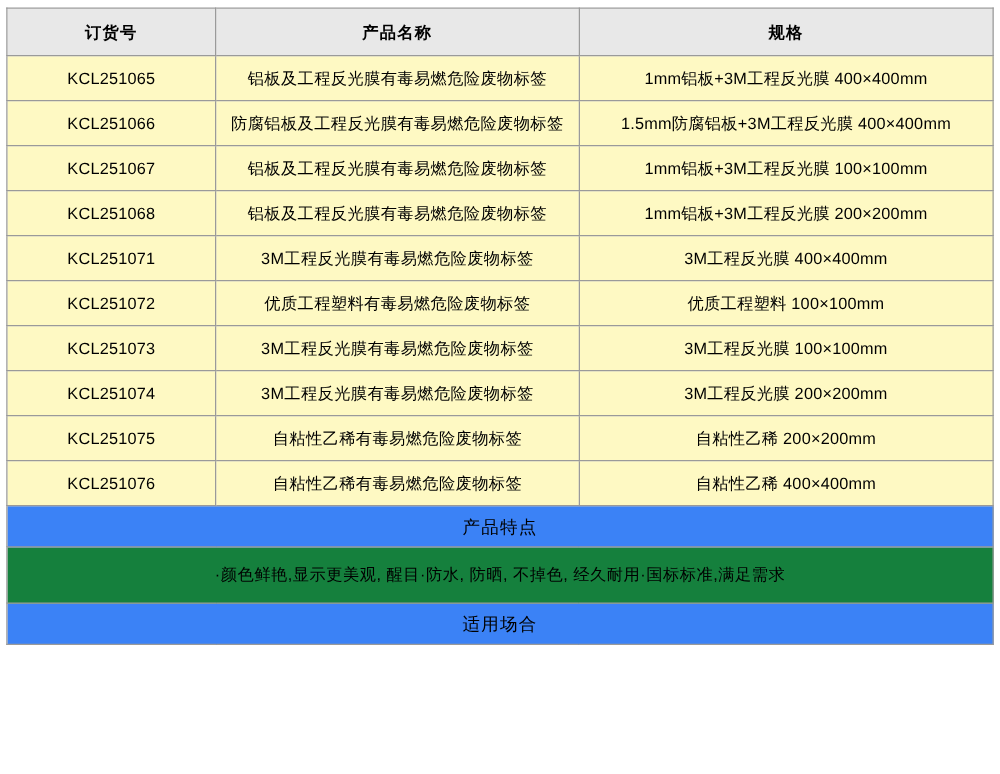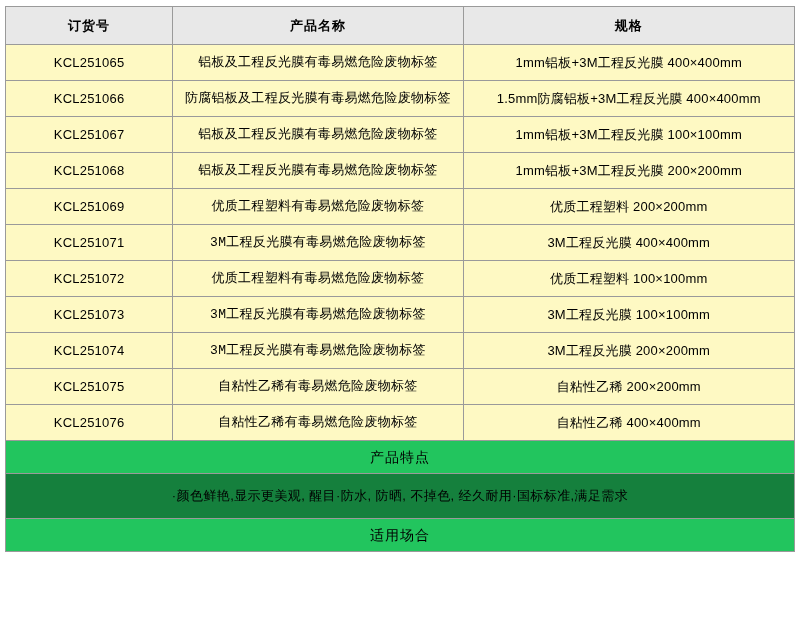--- a/index.html
+++ b/index.html
@@ -49,28 +49,27 @@
     height: 35px;
     background: #fef9c3;
   }
   td.code {
     font-size: 12.5px;
     letter-spacing: 0.2px;
   }
   td.name {
     font-size: 13px;
     letter-spacing: 0.3px;
-    font-family: Liberation Mono, monospace;
   }
   td.spec {
     font-size: 12.5px;
     letter-spacing: 0.2px;
   }
   tr.section-head td {
-    background: #22c55e;
+    background: #3b82f6;
     height: 32px;
     font-size: 14px;
     font-weight: normal;
     letter-spacing: 1px;
   }
   tr.section-body td {
     height: 44px;
     font-size: 13px;
     background: #15803d;
     letter-spacing: 0.4px;
@@ -108,25 +107,20 @@
         <td class="code">KCL251067</td>
         <td class="name">铝板及工程反光膜有毒易燃危险废物标签</td>
         <td class="spec">1mm铝板+3M工程反光膜  100×100mm</td>
       </tr>
       <tr>
         <td class="code">KCL251068</td>
         <td class="name">铝板及工程反光膜有毒易燃危险废物标签</td>
         <td class="spec">1mm铝板+3M工程反光膜  200×200mm</td>
       </tr>
       <tr>
-        <td class="code">KCL251069</td>
-        <td class="name">优质工程塑料有毒易燃危险废物标签</td>
-        <td class="spec">优质工程塑料  200×200mm</td>
-      </tr>
-      <tr>
         <td class="code">KCL251071</td>
         <td class="name">3M工程反光膜有毒易燃危险废物标签</td>
         <td class="spec">3M工程反光膜  400×400mm</td>
       </tr>
       <tr>
         <td class="code">KCL251072</td>
         <td class="name">优质工程塑料有毒易燃危险废物标签</td>
         <td class="spec">优质工程塑料  100×100mm</td>
       </tr>
       <tr>

